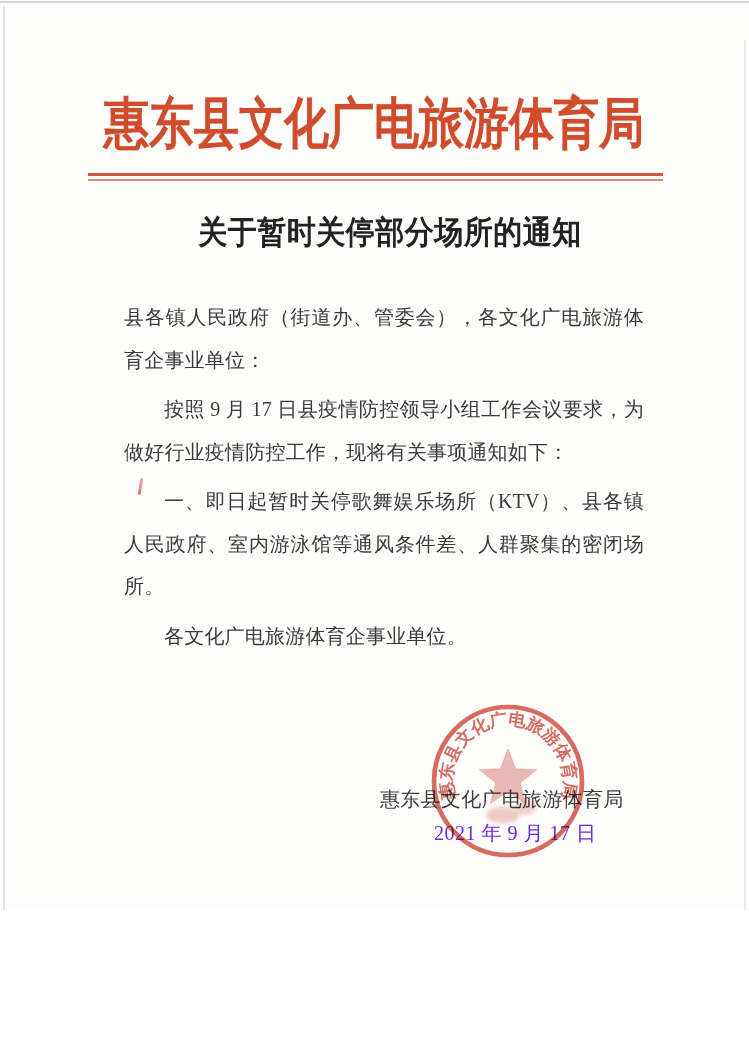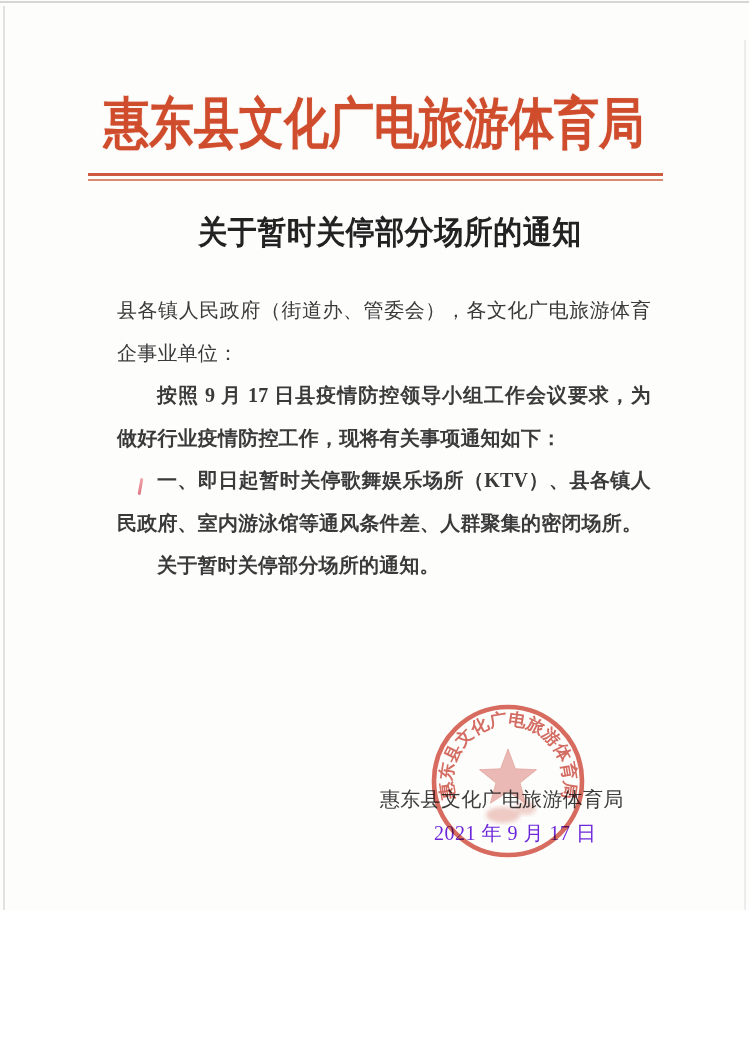--- a/index.html
+++ b/index.html
@@ -43,22 +43,22 @@
     white-space:nowrap;
   }
 
   .doc-body {
     position:absolute; left:117px; top:289px; width:534px;
     font-size:20px; line-height:42.5px;
     letter-spacing:0.2px;
     color:#3a3a3a;
     text-align:justify;
   }
-  .doc-body p { margin:0; }
-  .doc-body p.indent { text-indent:2em;font-weight:bold; }
+  .doc-body p { margin:7px; }
+  .doc-body p.indent { text-indent:2em; }
 
   .proof-tick {
     position:absolute; left:139px; top:478px;
     width:3px; height:17px;
     background:linear-gradient(#ec97a0,#d9606e);
     border-radius:2px;
     transform:rotate(10deg);
     opacity:.85;
   }
 
@@ -94,21 +94,21 @@
     <div class="rule-a"></div>
     <div class="rule-b"></div>
   </div>
 
   <div class="doc-title">关于暂时关停部分场所的通知</div>
 
   <div class="doc-body">
     <p>县各镇人民政府（街道办、管委会），各文化广电旅游体育企事业单位：</p>
     <p class="indent">按照 9 月 17 日县疫情防控领导小组工作会议要求，为做好行业疫情防控工作，现将有关事项通知如下：</p>
     <p class="indent">一、即日起暂时关停歌舞娱乐场所（KTV）、县各镇人民政府、室内游泳馆等通风条件差、人群聚集的密闭场所。</p>
-    <p class="indent">关于暂时关停部分场所的通知。</p>
+    <p class="indent">各文化广电旅游体育企事业单位。</p>
   </div>
 
   <div class="proof-tick"></div>
 
   <div class="signature-name">惠东县文化广电旅游体育局</div>
   <div class="signature-date">2021 年 9 月 17 日</div>
 
   <svg class="seal" viewBox="0 0 170 170">
     <defs>
       <path id="sealArc" d="M 32.4 104.2 A 56 56 0 1 1 137.6 104.2" fill="none"></path>

